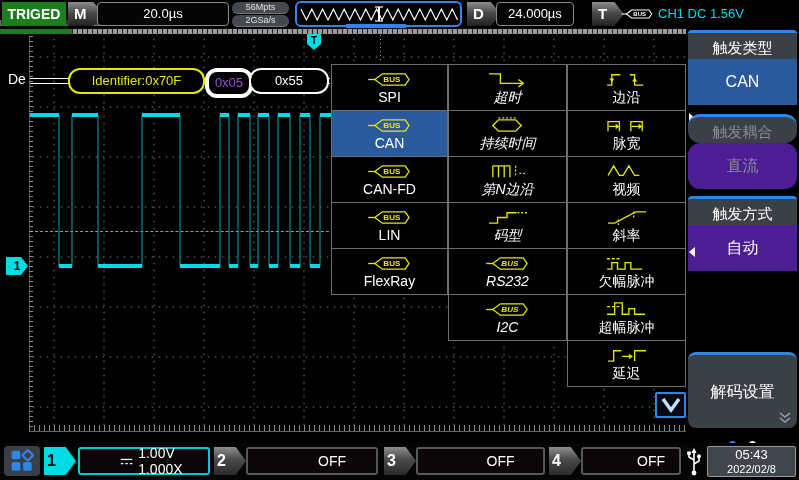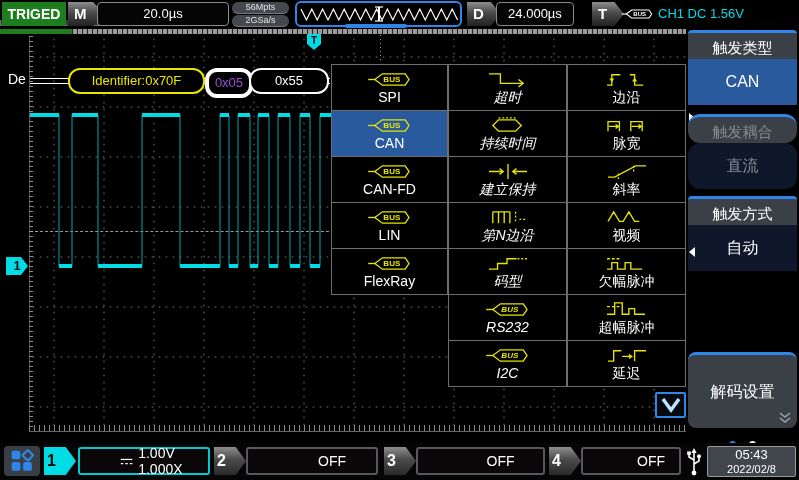--- a/index.html
+++ b/index.html
@@ -68,21 +68,21 @@
   .mcell.sel{background:#2a5a9e;}
   .mi{width:48px;height:19px;display:block;}
   .mlabel{font-size:14px;color:#fff;line-height:17px;white-space:nowrap;}
   #scrollarrow{left:655px;top:392px;width:31px;height:26px;background:#04080f;z-index:5;
      border:2px solid #2e86e8;border-radius:2px;display:flex;align-items:center;justify-content:center;
      box-sizing:border-box;}
   
   #sidebar{position:absolute;left:686px;top:28px;width:113px;height:415px;background:#000;z-index:6;}
   .shdr{left:2px;width:109px;height:29px;background:#3b4046;border-top:3px solid #2e86e8;
         border-radius:4px 4px 0 0;color:#fff;font-size:15px;text-align:center;line-height:29px;box-sizing:border-box;}
-  .sval{left:2px;width:109px;height:46px;background:#0f172a;color:#fff;font-size:16px;
+  .sval{left:2px;width:109px;height:46px;background:#4c1d95;color:#fff;font-size:16px;
         text-align:center;line-height:46px;}
   .disab{color:#868c93;border-radius:12px;}
   .selblue{background:#2a5a9e;}
   .sarrow{position:absolute;left:3px;top:50%;transform:translateY(-50%);width:0;height:0;
           border-top:5px solid transparent;border-bottom:5px solid transparent;}
   .sarrow.r{border-left:6px solid #fff;}
   .sarrow.l{border-right:6px solid #fff;}
   #decodebtn{left:2px;top:324px;width:109px;height:76px;background:#3b4046;border-top:3px solid #2e86e8;
      border-radius:8px;color:#fff;font-size:16px;text-align:center;line-height:73px;box-sizing:border-box;}
   #pagedots{left:0;top:406px;width:113px;text-align:center;}
@@ -264,31 +264,20 @@
             <path d="M14 2h18" stroke-dasharray="2 2"></path>
           </g>
         </svg>
       </span>
     <span class="mlabel">持续时间</span>
   </div>
   <div class="mcell">
     <span class="micon">
         <svg class="mi" viewBox="0 0 48 20">
           <g fill="none" stroke="#e6e600" stroke-width="1.4">
-            <path d="M24 2v16"></path>
-            <path d="M4 10h15m-4-3l4 3-4 3M44 10H29m4-3l-4 3 4 3"></path>
-          </g>
-        </svg>
-      </span>
-    <span class="mlabel">建立保持</span>
-  </div>
-  <div class="mcell">
-    <span class="micon">
-        <svg class="mi" viewBox="0 0 48 20">
-          <g fill="none" stroke="#e6e600" stroke-width="1.4">
             <path d="M8 4v12M14 4v12M20 4v12M26 4v12M8 4h18"></path>
             <path d="M32 4v12" stroke-dasharray="2 2"></path>
             <path d="M36 12h8" stroke-dasharray="2 2"></path>
           </g>
         </svg>
       </span>
     <span class="mlabel">第N边沿</span>
   </div>
   <div class="mcell">
     <span class="micon">
@@ -347,36 +336,36 @@
             <path d="M5 11h10m-3-2l3 2-3 2M29 11h10m-3-2l3 2-3 2"></path>
           </g>
         </svg>
       </span>
     <span class="mlabel">脉宽</span>
   </div>
   <div class="mcell">
     <span class="micon">
         <svg class="mi" viewBox="0 0 48 20">
           <g fill="none" stroke="#e6e600" stroke-width="1.4">
+            <path d="M4 14L10 4l6 10h4L26 4l6 10h5"></path>
+          </g>
+        </svg>
+      </span>
+    <span class="mlabel">视频</span>
+  </div>
+  <div class="mcell">
+    <span class="micon">
+        <svg class="mi" viewBox="0 0 48 20">
+          <g fill="none" stroke="#e6e600" stroke-width="1.4">
             <path d="M4 16h7l22-12h11"></path>
             <path d="M15 18v-7m16-1V3" stroke-dasharray="2 2"></path>
           </g>
         </svg>
       </span>
     <span class="mlabel">斜率</span>
-  </div>
-  <div class="mcell">
-    <span class="micon">
-        <svg class="mi" viewBox="0 0 48 20">
-          <g fill="none" stroke="#e6e600" stroke-width="1.4">
-            <path d="M4 14L10 4l6 10h4L26 4l6 10h5"></path>
-          </g>
-        </svg>
-      </span>
-    <span class="mlabel">视频</span>
   </div>
   <div class="mcell">
     <span class="micon">
         <svg class="mi" viewBox="0 0 48 20">
           <g fill="none" stroke="#e6e600" stroke-width="1.4">
             <path d="M3 5h14" stroke-dasharray="3 2"></path>
             <path d="M3 16h5v-7h6v7h8v-7h6v7h12"></path>
           </g>
         </svg>
       </span>

